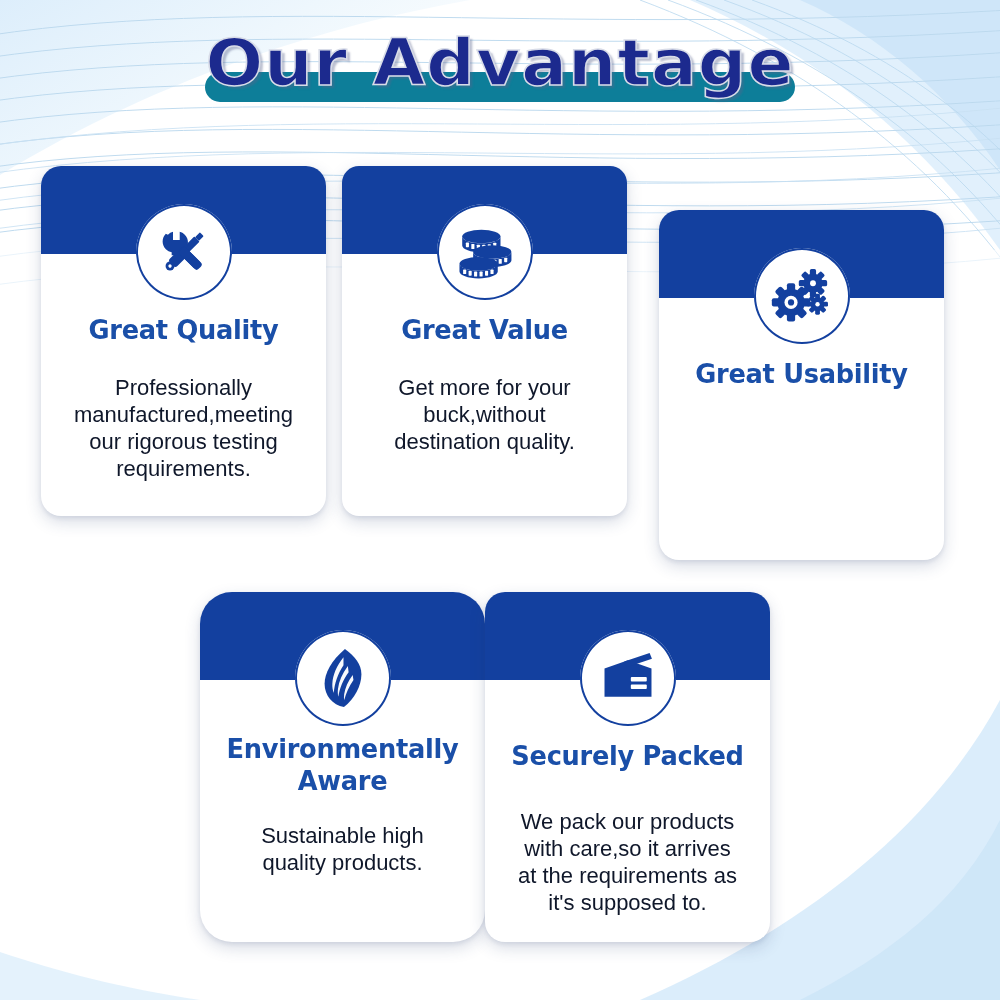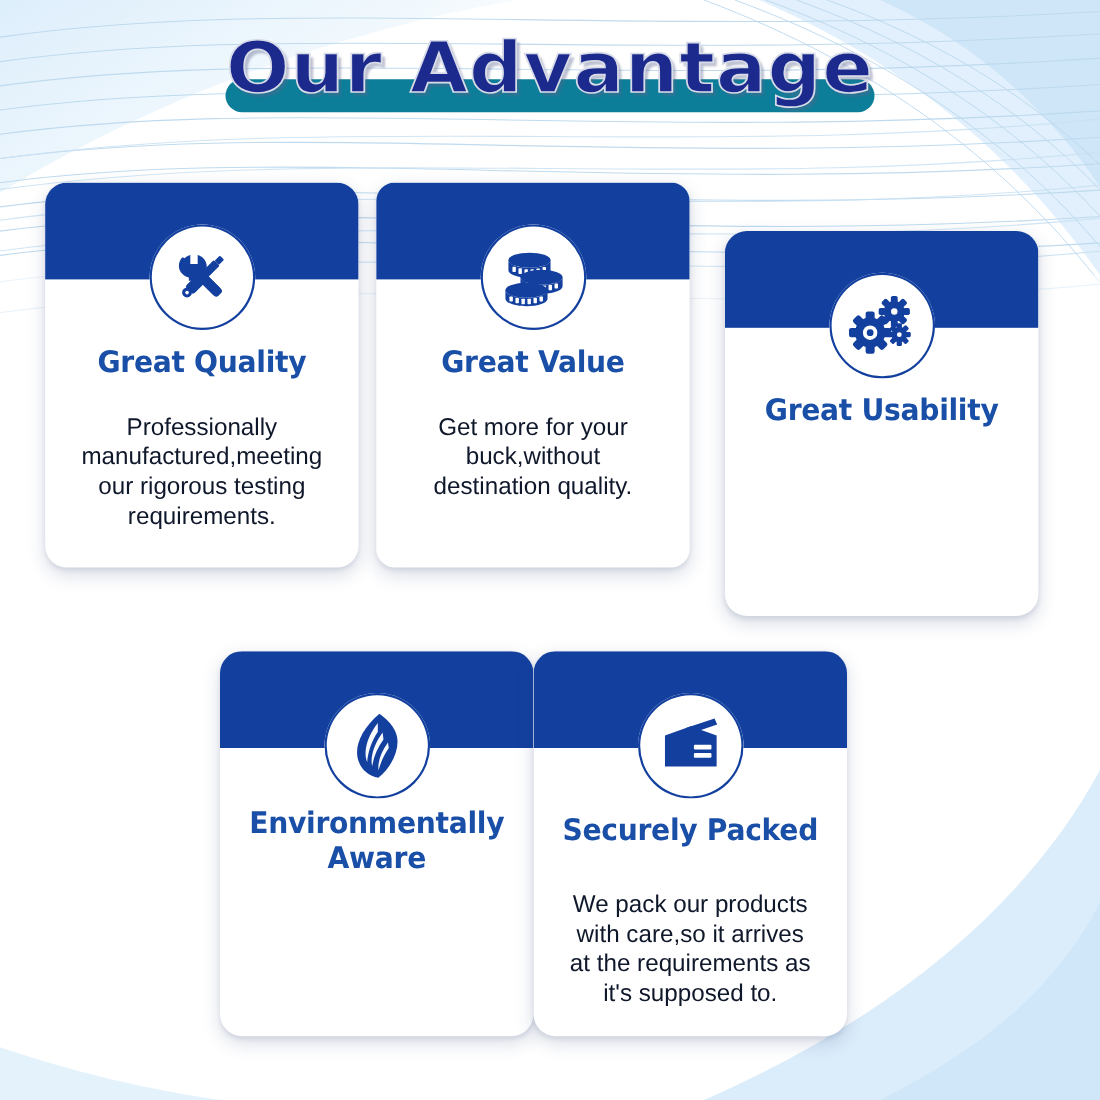--- a/index.html
+++ b/index.html
@@ -86,21 +86,21 @@
     color:#0f172a;
     white-space:pre-line;
   }
   .card-body.b4{top:230px;}
   .card-body.b5{top:216px;}
 
   
   #card-0{left:41px; top:166px;}
   #card-1{left:342px;top:166px;border-radius:17px;}
   #card-2{left:659px;top:166px;margin-top:44px;}
-  #card-3{left:200px;top:592px;}
+  #card-3{left:200px;top:592px;border-radius:32px;}
   #card-4{left:485px;top:592px;}
 </style>
 </head>
 <body>
 
 <svg id="bg" viewBox="0 0 1000 1000">
   <defs>
     <linearGradient id="washTop" x1="0" y1="0" x2="1" y2="0.6">
       <stop offset="0%" stop-color="#d9ecfb"></stop>
       <stop offset="55%" stop-color="#eef7fd"></stop>
@@ -309,20 +309,22 @@
       <path d="M30 2C16 14 9 27 9 38c0 12 8 22 20 24 11-9 18-22 18-34C47 18 40 9 30 2z"></path>
       <g fill="#ffffff" opacity="0.97">
         <path d="M28.5 10.5c-7 9-11 18-11.5 27.2-.2 3.6 .3 6.9 1.5 9.8 .7-9.8 4.2-19.8 10-28.6z"></path>
         <path d="M33 19.5c-5.8 7.8-9.3 16-10.2 23.8-.3 2.9-.2 5.6 .4 8 1.3-8.7 5-17.6 10.6-25.2z"></path>
         <path d="M38 29c-4.8 6.4-7.8 13.3-8.8 19.8-.3 2.2-.3 4.3 0 6.2 1.9-7.3 5.2-14.8 9.6-21z"></path>
       </g>
     </svg>
   </div>
   <div class="card-title two-line" style="white-space:pre-line;">Environmentally
 Aware</div>
+  <div class="card-body b4">Sustainable high
+quality products.</div>
 </div>
 
 <div class="card" id="card-4">
   <div class="card-band"></div>
   <div class="icon-circle">
     <svg width="62" height="58" viewBox="0 0 66 60" fill="#13409f" aria-hidden="true">
 
       <path d="M8 20 L33 11 L58 20 L58 50 L8 50 Z"></path>
 
       <path d="M29 12.5 L56 3.5 L58.5 9.5 L31.5 18.5 Z"></path>

